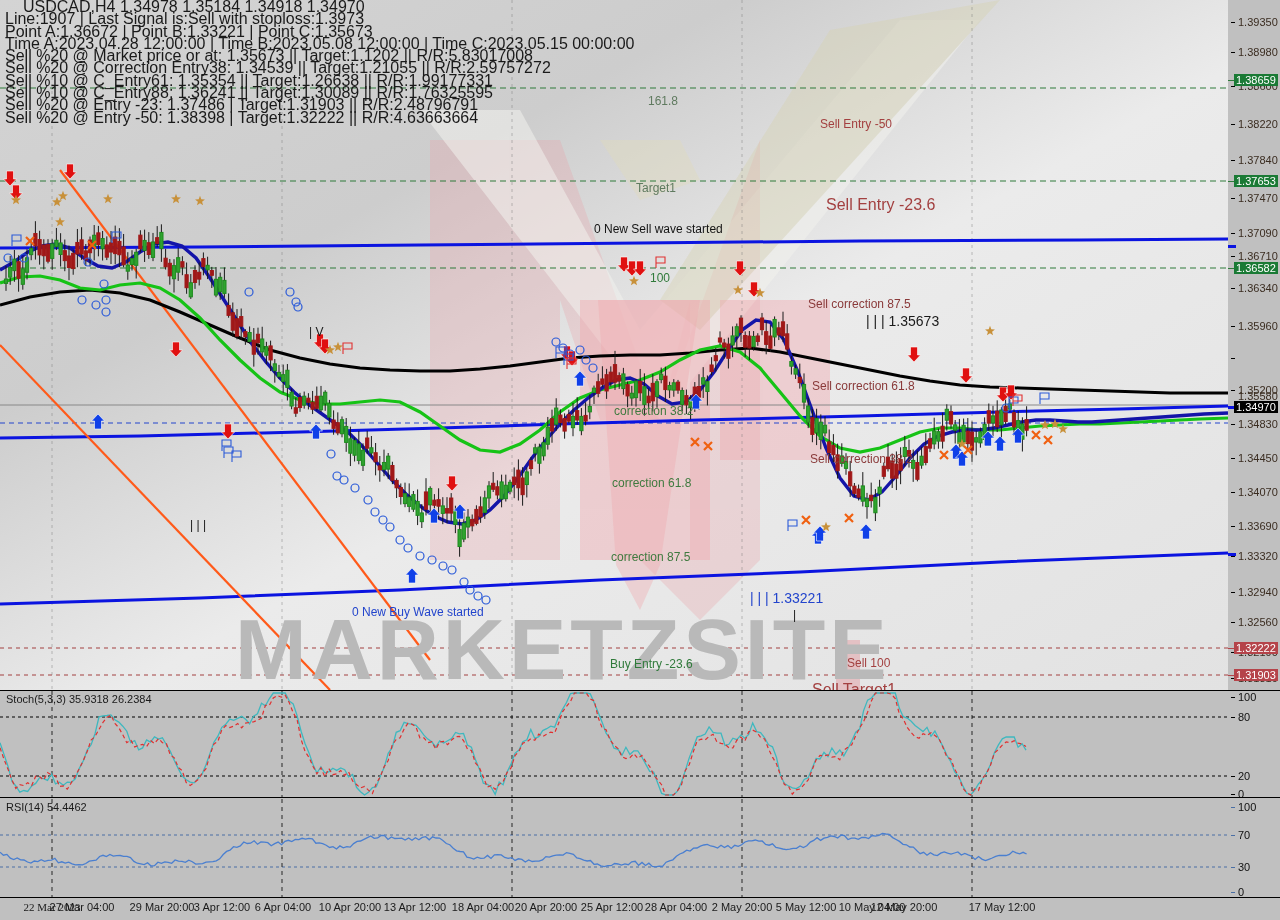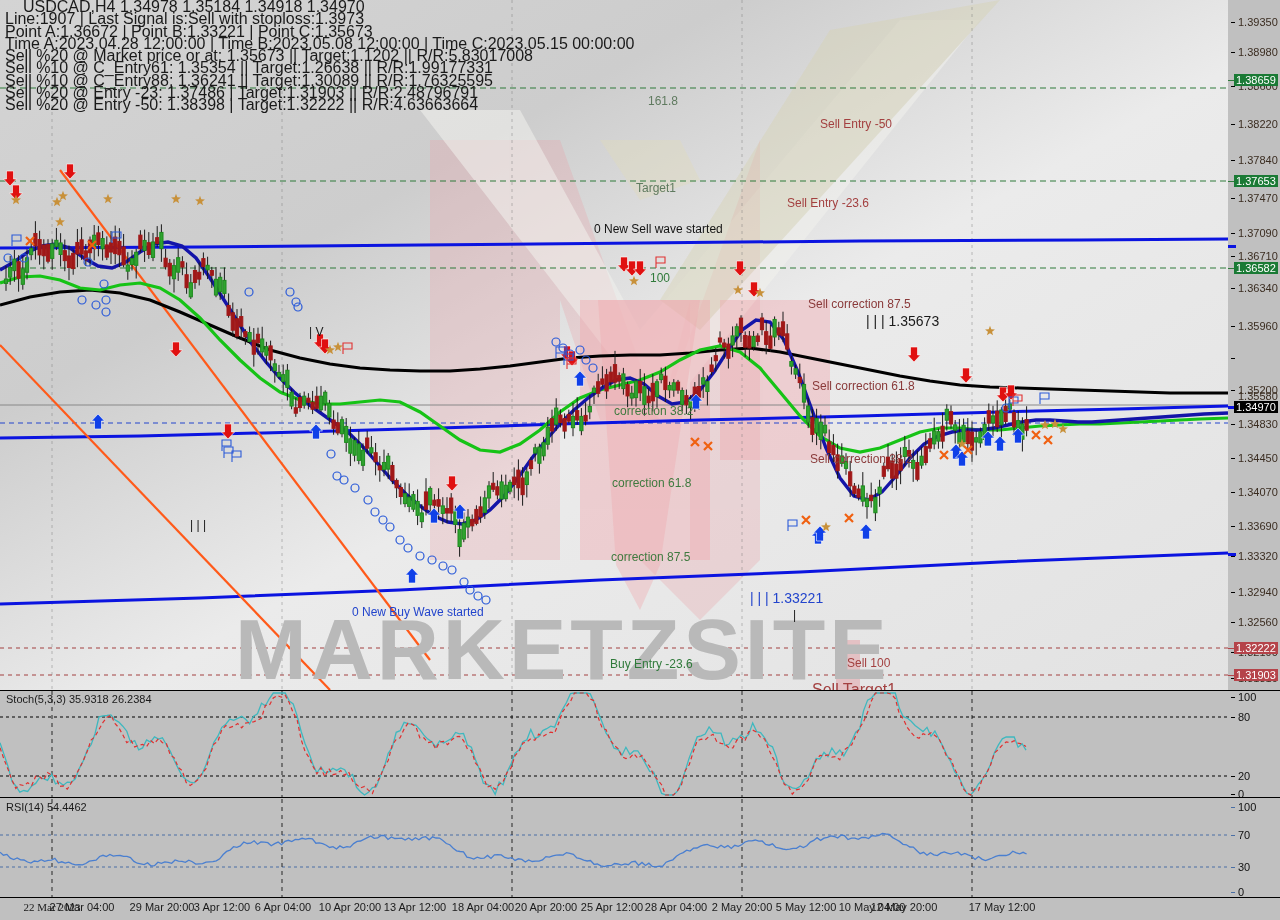--- a/index.html
+++ b/index.html
@@ -754,31 +754,32 @@
           <path d="M1013,406 L1013,395 L1022,395 L1022,401 L1013,401" stroke="#e03030" stroke-width="1.1" fill="none"></path>
         </g>
     </svg>
 
     <div id="infohdr">
       <div>USDCAD,H4  1.34978 1.35184 1.34918 1.34970</div>
       <div>Line:1907 | Last Signal is:Sell with stoploss:1.3973</div>
       <div>Point A:1.36672 |  Point B:1.33221 |  Point C:1.35673</div>
       <div>Time A:2023.04.28 12:00:00 |  Time B:2023.05.08 12:00:00 |  Time C:2023.05.15 00:00:00</div>
       <div>Sell %20 @ Market price or at: 1.35673 ||  Target:1.1202 ||  R/R:5.83017008</div>
+      <div>Sell %20 @ Correction Entry38: 1.34539 ||  Target:1.21055 ||  R/R:2.59757272</div>
       <div>Sell %10 @ C_Entry61: 1.35354 ||  Target:1.26638 ||  R/R:1.99177331</div>
       <div>Sell %10 @ C_Entry88: 1.36241 ||  Target:1.30089 ||  R/R:1.76325595</div>
       <div>Sell %20 @ Entry -23: 1.37486 |  Target:1.31903 ||  R/R:2.48796791</div>
       <div>Sell %20 @ Entry -50: 1.38398 |  Target:1.32222 ||  R/R:4.63663664</div>
     </div>
 
     <div id="annots">
         <div class="lbl" style="left: 648px; top: 94px; color: rgb(95, 122, 95); font-size: 12px;">161.8</div>
         <div class="lbl" style="left: 820px; top: 117px; color: rgb(163, 64, 64); font-size: 12px;">Sell Entry -50</div>
         <div class="lbl" style="left: 636px; top: 181px; color: rgb(95, 122, 95); font-size: 12px;">Target1</div>
-        <div class="lbl" style="left: 787px; top: 196px; color: rgb(163, 64, 64); font-size: 12px;">Sell Entry -23.6</div>
+        <div class="lbl" style="left: 826px; top: 196px; color: rgb(163, 64, 64); font-size: 16px;">Sell Entry -23.6</div>
         <div class="lbl" style="left: 594px; top: 222px; color: rgb(20, 20, 20); font-size: 12px;">0 New Sell wave started</div>
         <div class="lbl" style="left: 650px; top: 271px; color: rgb(47, 122, 58); font-size: 12px;">100</div>
         <div class="lbl" style="left: 808px; top: 297px; color: rgb(138, 58, 58); font-size: 12px;">Sell correction 87.5</div>
         <div class="lbl" style="left: 866px; top: 313px; color: rgb(26, 26, 26); font-size: 14px;">| | | 1.35673</div>
         <div class="lbl" style="left: 309px; top: 325px; color: rgb(26, 26, 26); font-size: 12px;">| V</div>
         <div class="lbl" style="left: 812px; top: 379px; color: rgb(138, 58, 58); font-size: 12px;">Sell correction 61.8</div>
         <div class="lbl" style="left: 614px; top: 404px; color: rgb(63, 122, 63); font-size: 12px;">correction 38.2</div>
         <div class="lbl" style="left: 810px; top: 452px; color: rgb(138, 58, 58); font-size: 12px;">Sell correction 38.2</div>
         <div class="lbl" style="left: 612px; top: 476px; color: rgb(63, 122, 63); font-size: 12px;">correction 61.8</div>
         <div class="lbl" style="left: 190px; top: 518px; color: rgb(26, 26, 26); font-size: 12px;">| | |</div>

